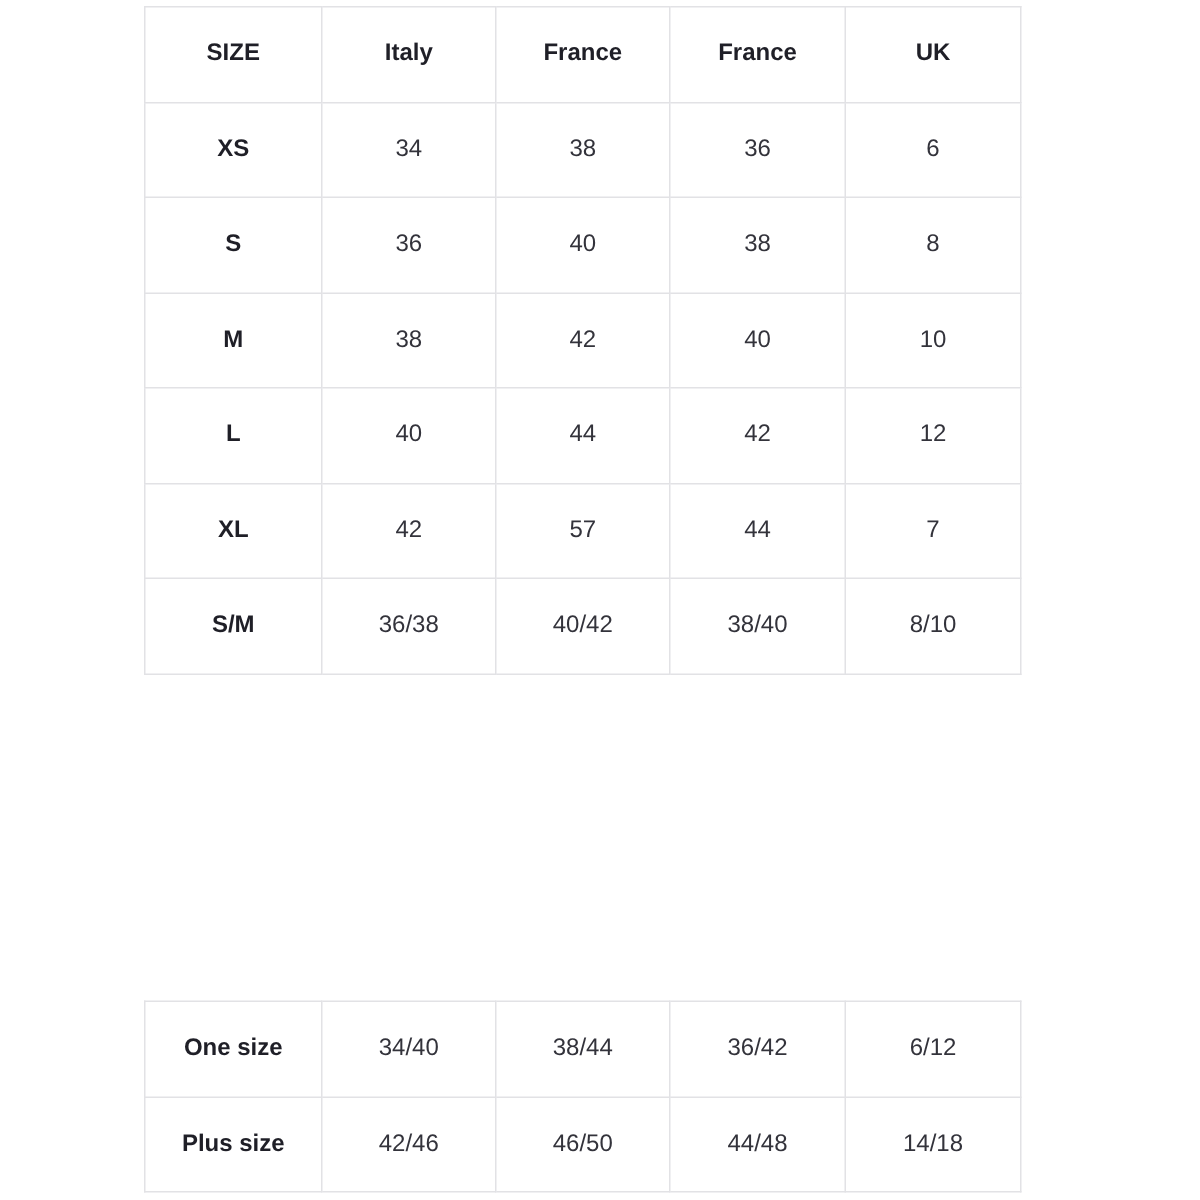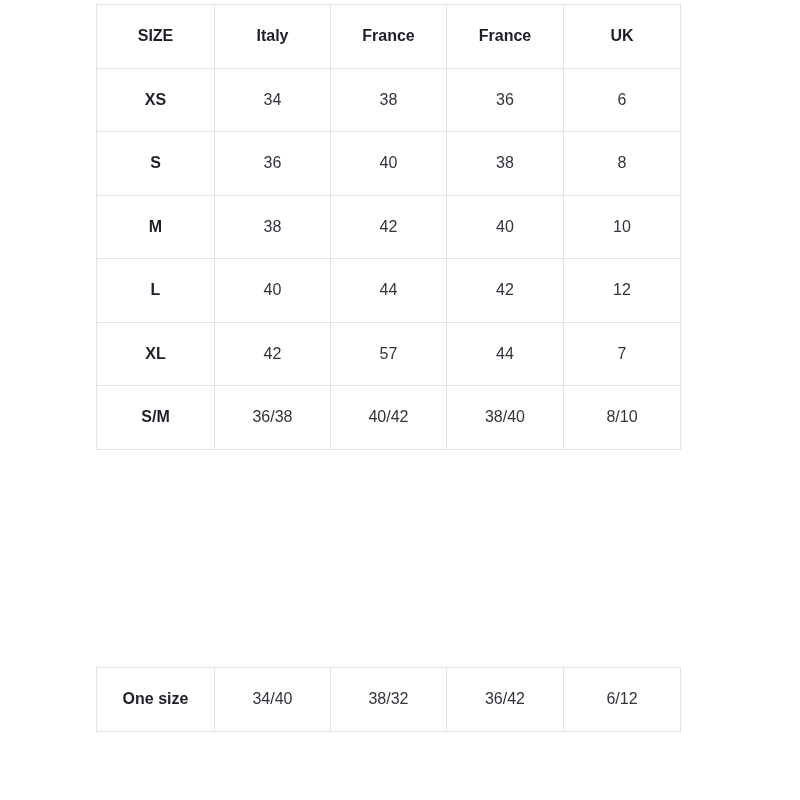--- a/index.html
+++ b/index.html
@@ -132,21 +132,28 @@
         <col class="c0">
           <col class="c1">
           <col class="c2">
           <col class="c3">
           <col class="c4">
       </colgroup>
       <tbody>
         <tr>
           <td class="rowhead">One size</td>
           <td>34/40</td>
-          <td>38/32</td>
+          <td>38/44</td>
           <td>36/42</td>
           <td>6/12</td>
+        </tr>
+        <tr>
+          <td class="rowhead">Plus size</td>
+          <td>42/46</td>
+          <td>46/50</td>
+          <td>44/48</td>
+          <td>14/18</td>
         </tr>
       </tbody>
     </table>
   </div>
 
 </div>
 
 </body></html>

